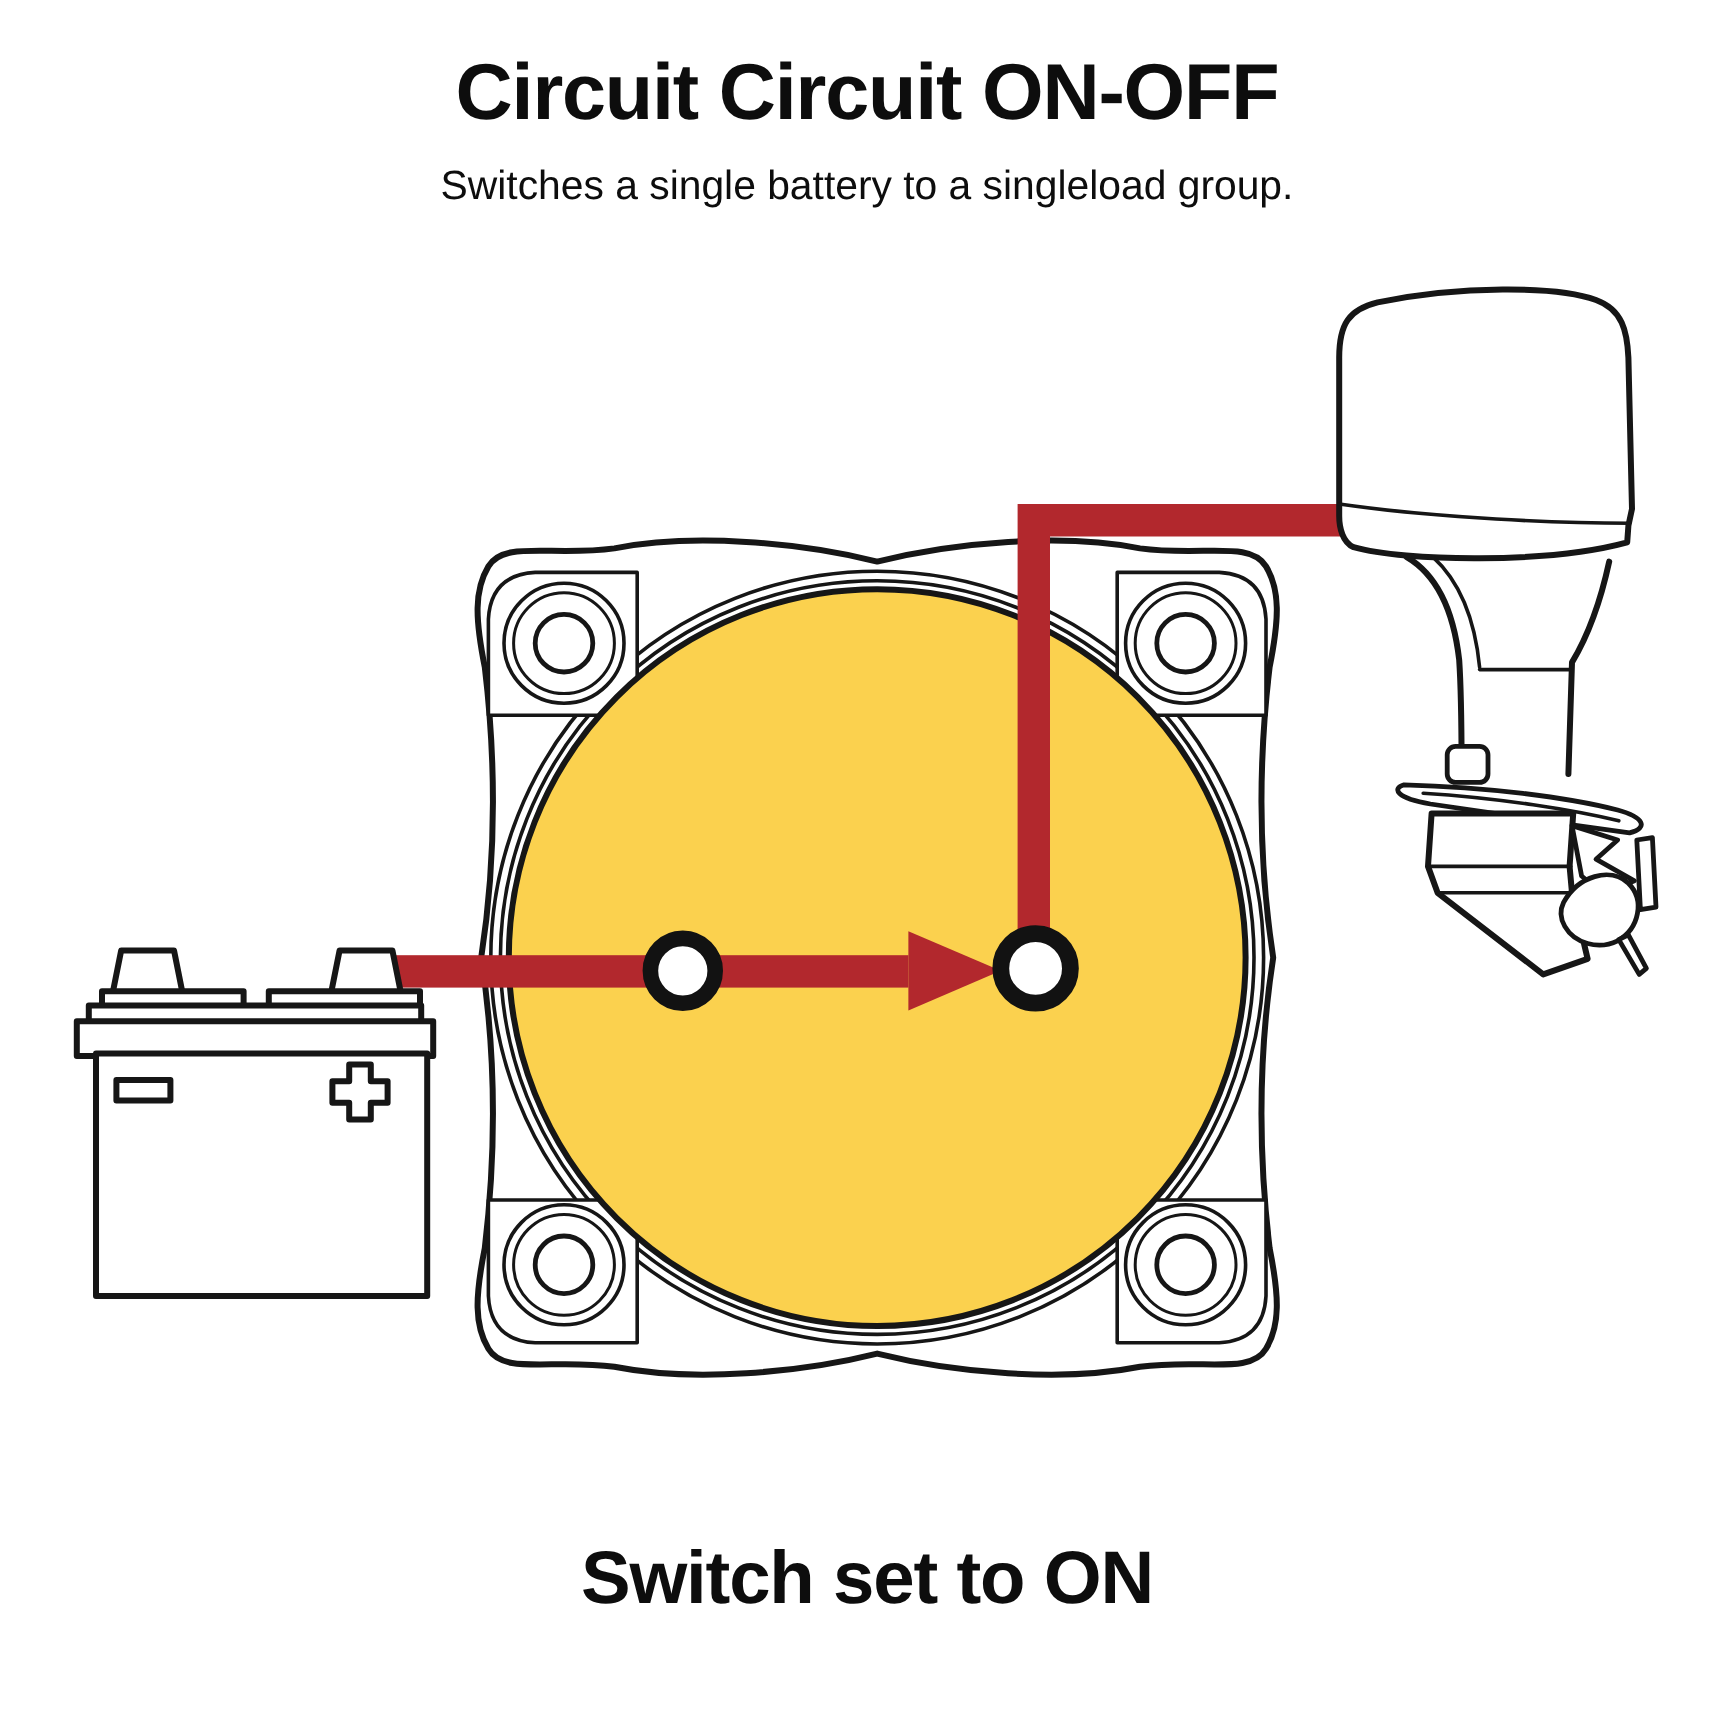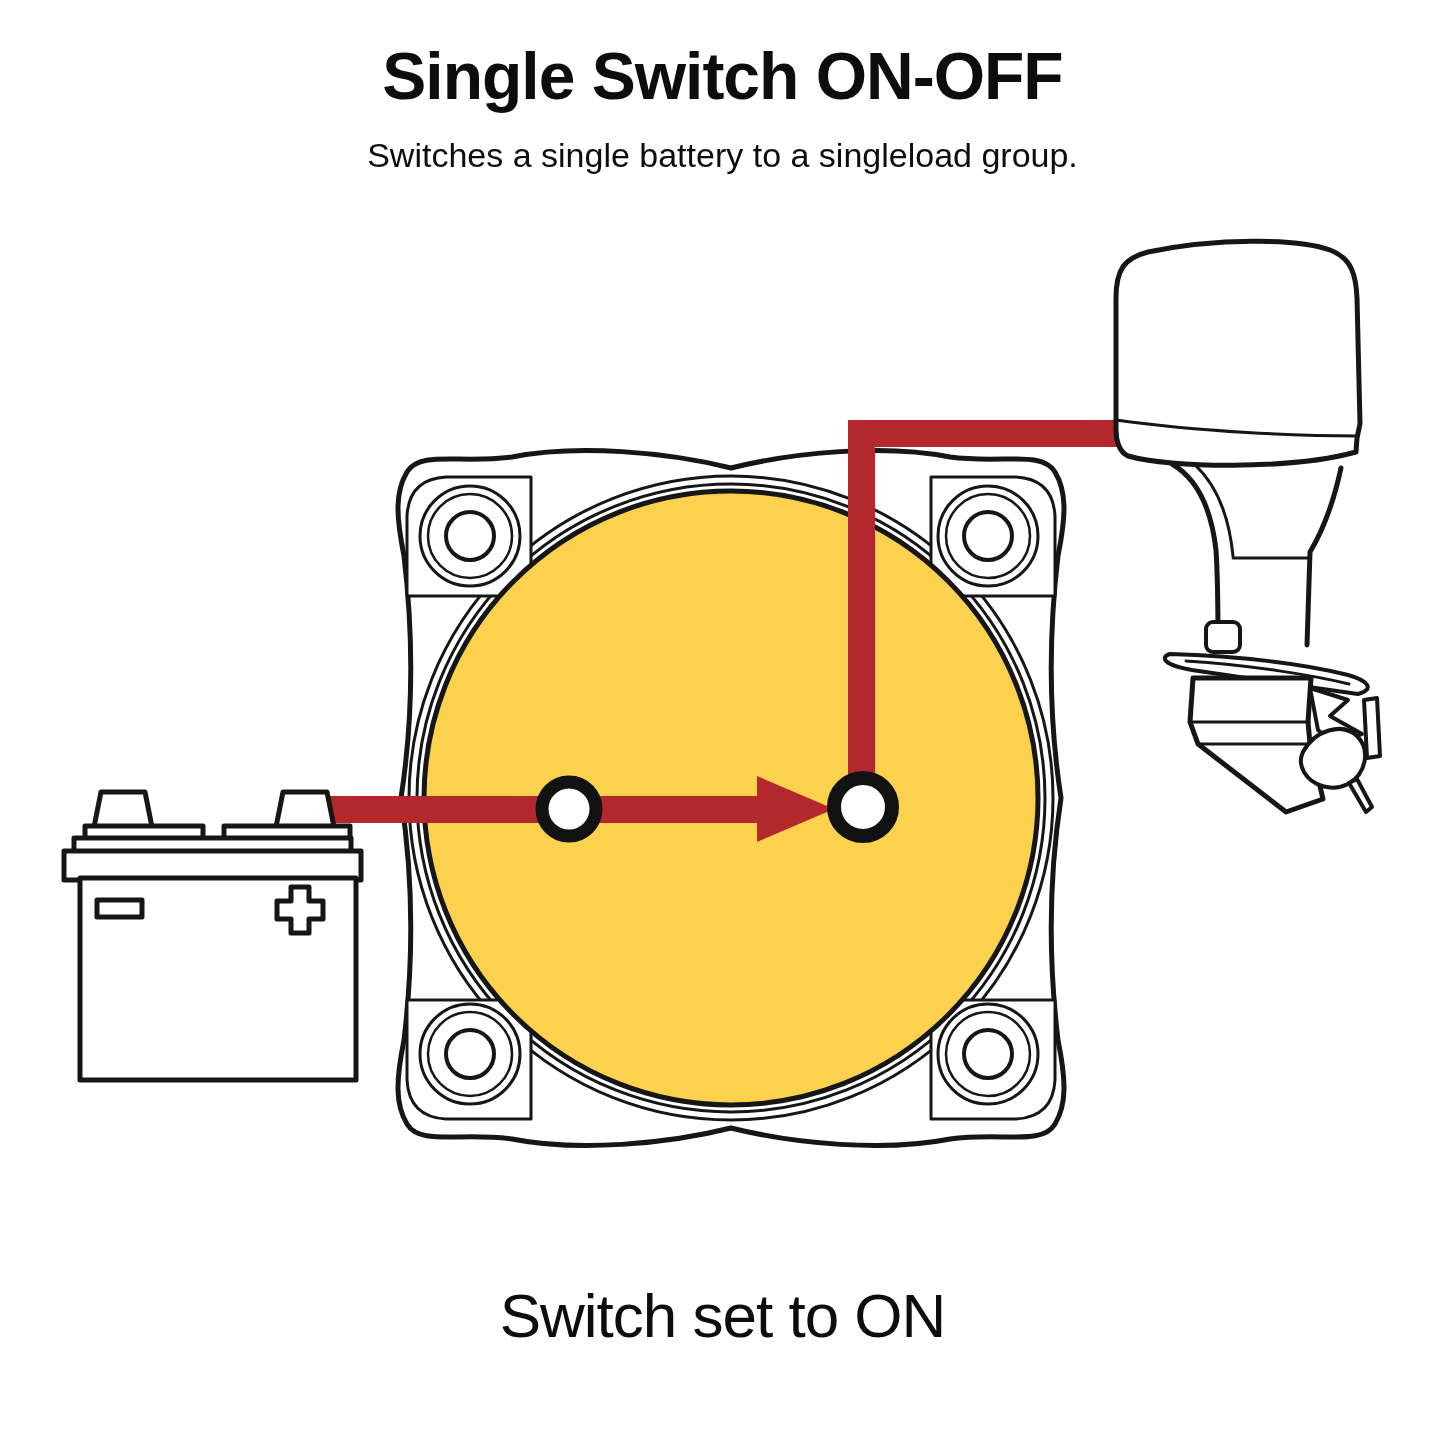--- a/index.html
+++ b/index.html
@@ -10,41 +10,41 @@
   .title{
     position:absolute;top:38px;left:0;width:100%;text-align:center;
     font-size:66px;font-weight:bold;letter-spacing:-1px;
   }
   .subtitle{
     position:absolute;top:136px;left:0;width:100%;text-align:center;
     font-size:34px;font-weight:normal;letter-spacing:0;
   }
   .caption{
     position:absolute;top:1280px;left:0;width:100%;text-align:center;
-    font-size:62px;font-weight:normal;letter-spacing:-1px;
+    font-size:62px;font-weight:bold;letter-spacing:-1px;
   }
   svg{position:absolute;left:0;top:0;}
   .ln{fill:#fff;stroke:#161616;stroke-width:5;stroke-linejoin:round;}
   .ln2{fill:#fff;stroke:#161616;stroke-width:4;stroke-linejoin:round;}
   .so{fill:none;stroke:#161616;stroke-width:5;stroke-linecap:round;stroke-linejoin:round;}
   .so-thin{fill:none;stroke:#161616;stroke-width:3;stroke-linecap:round;}
   .rim{fill:none;stroke:#161616;stroke-width:3;}
   .pad{fill:#fff;stroke:#161616;stroke-width:3;stroke-linejoin:round;}
   .bolt{fill:#fff;stroke:#161616;stroke-width:3;}
   .bolt-mid{fill:none;stroke:#161616;stroke-width:2.5;}
   .bolt-in{fill:#fff;stroke:#161616;stroke-width:4;}
   .knob{stroke:#161616;stroke-width:5;}
   .terminal{fill:#fff;stroke:#121212;}
 </style>
 </head>
 <body>
 
 <div class="stage">
 
-  <div class="title">Single Switch ON-OFF</div>
+  <div class="title">Circuit Circuit ON-OFF</div>
   <div class="subtitle">Switches a single battery to a singleload group.</div>
 
   <svg width="1445" height="1445" viewBox="0 0 1445 1445">
 
     <g>
 
       <path class="ln" d="
         M 731 468
         C 795 452 885 444 950 457
         C 1002 464 1042 450 1055 472

